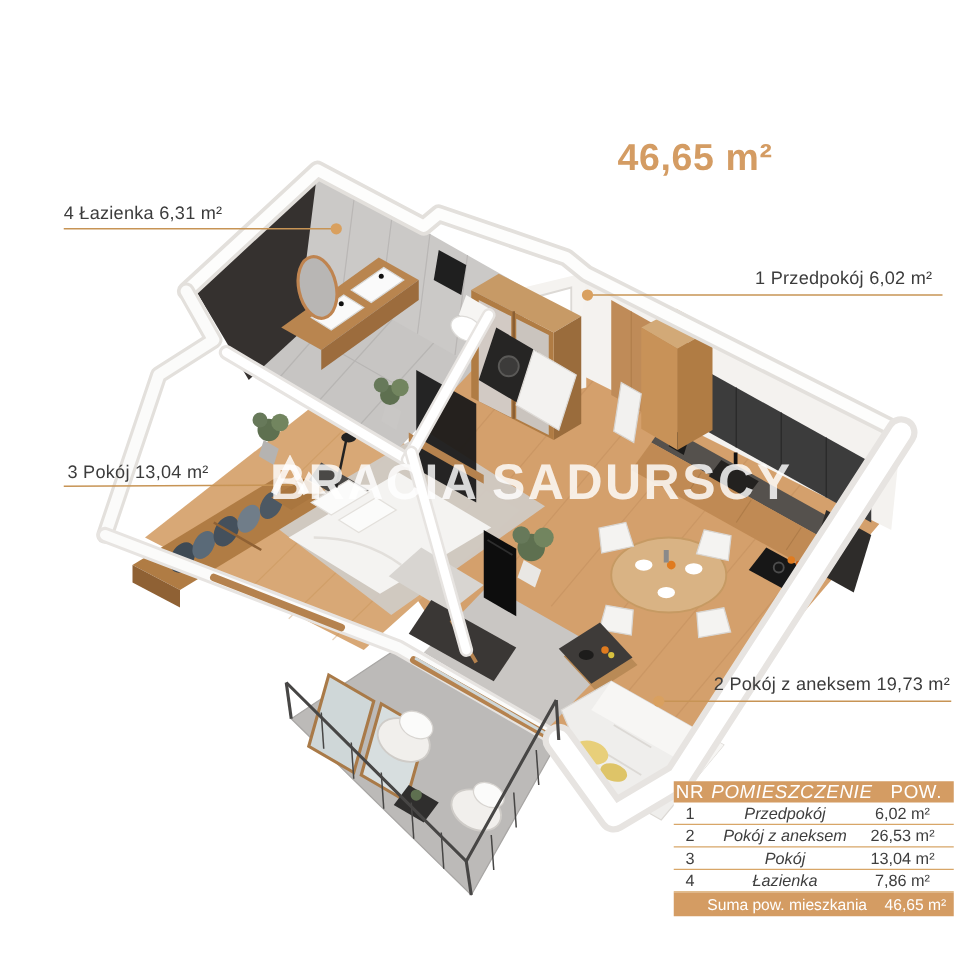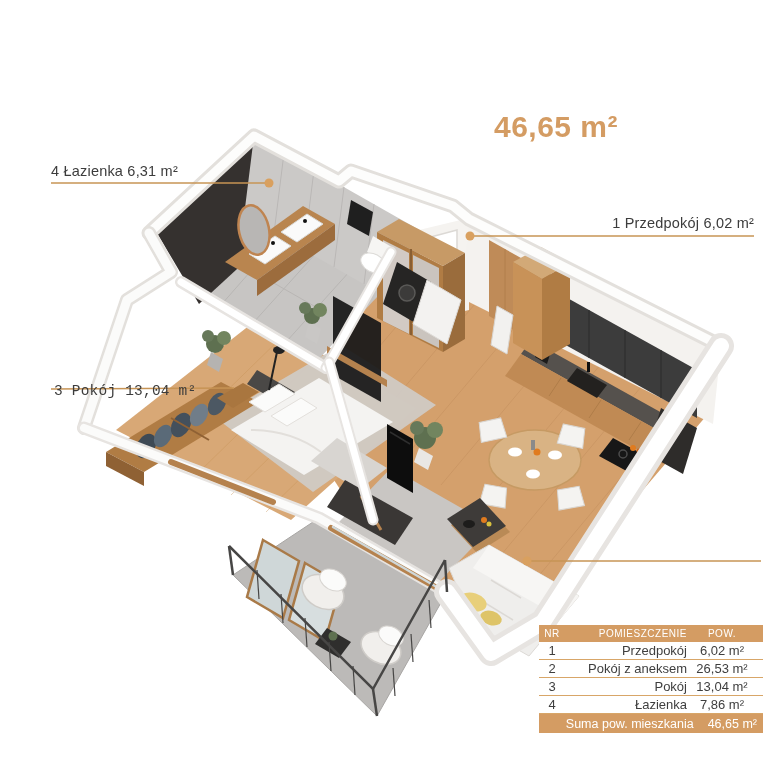--- a/index.html
+++ b/index.html
@@ -11,24 +11,24 @@
   .hdr.area{left:455px;width:160px;text-align:center;}
   .hdr.rooms{left:620px;width:140px;text-align:center;}
   
   .lbl{position:absolute;color:#3c3c3c;font-size:14.5px;letter-spacing:.2px;white-space:nowrap;}
   
   .wm{position:absolute;left:195px;top:364px;display:flex;align-items:center;gap:10px;
       color:rgba(255,255,255,.82);font-size:40px;font-weight:700;letter-spacing:2px;z-index:5;}
   
   .tbl{position:absolute;left:518px;top:625px;width:224px;font-size:13px;color:#3e3e3e;z-index:6;background:#fff;}
   .tbl .hrow,.tbl .frow{background:#d49c63;color:#fff;display:flex;align-items:center;}
-  .tbl .hrow{height:17px;font-size:10px;letter-spacing:.5px;}
+  .tbl .hrow{height:17px;font-size:15px;letter-spacing:.5px;}
   .tbl .row{display:flex;align-items:center;height:17px;border-bottom:1px solid #d8a668;}
   .tbl .c-nr{width:26px;text-align:center;flex:none;}
-  .tbl .c-name{flex:1;padding-left:4px;text-align:right;}
+  .tbl .c-name{flex:1;padding-left:4px;text-align:center;font-style:italic;}
   .tbl .c-area{width:70px;text-align:center;padding-right:6px;flex:none;}
   .tbl .frow{height:19px;font-weight:400;font-size:12.5px;justify-content:flex-end;gap:14px;padding-right:6px;box-sizing:border-box;}
 </style>
 </head>
 <body>
 
 <div class="page">
 
 <svg width="775" height="779" viewBox="0 0 775 779">
 
@@ -324,23 +324,32 @@
     <circle cx="449" cy="236" r="4.5" fill="#d9a05f" stroke="none"></circle>
     <line x1="30" y1="389" x2="213" y2="388"></line>
     <line x1="506" y1="561" x2="740" y2="561"></line>
     <circle cx="506" cy="561" r="4.5" fill="#d9a05f" stroke="none"></circle>
   </g>
 </svg>
 
 <div class="hdr area">46,65 m²</div>
 
 <div class="lbl" style="left:30px;top:163px;">4 Łazienka 6,31 m²</div>
-<div class="lbl" style="left:575px;top:215px;width:158px;text-align:right;">1 Przedpokój 6,02 m²</div>
-<div class="lbl" style="left:33px;top:383px;font-family:Liberation Mono, monospace;">3 Pokój 13,04 m²</div>
-
+<div class="lbl" style="left:575px;top:215px;width:158px;text-align:center;">1 Przedpokój 6,02 m²</div>
+<div class="lbl" style="left:33px;top:370px;">3 Pokój 13,04 m²</div>
+<div class="lbl" style="left:527px;top:540px;width:212px;text-align:right;">2 Pokój z aneksem 19,73 m²</div>
+
+<div class="wm">
+  <span>BRACIA</span>
+  <svg width="46" height="34" viewBox="0 0 46 34">
+    <path d="M3 31 L16 5 L29 31" fill="none" stroke="rgba(255,255,255,.82)" stroke-width="5"></path>
+    <path d="M22 31 L31 13 L45 31 Z" fill="rgba(255,255,255,.82)"></path>
+  </svg>
+  <span>SADURSCY</span>
+</div>
 
 <div class="tbl">
   <div class="hrow">
     <span class="c-nr">NR</span>
     <span class="c-name">POMIESZCZENIE</span>
     <span class="c-area">POW.</span>
   </div>
   <div class="row">
     <span class="c-nr">1</span>
     <span class="c-name">Przedpokój</span>

